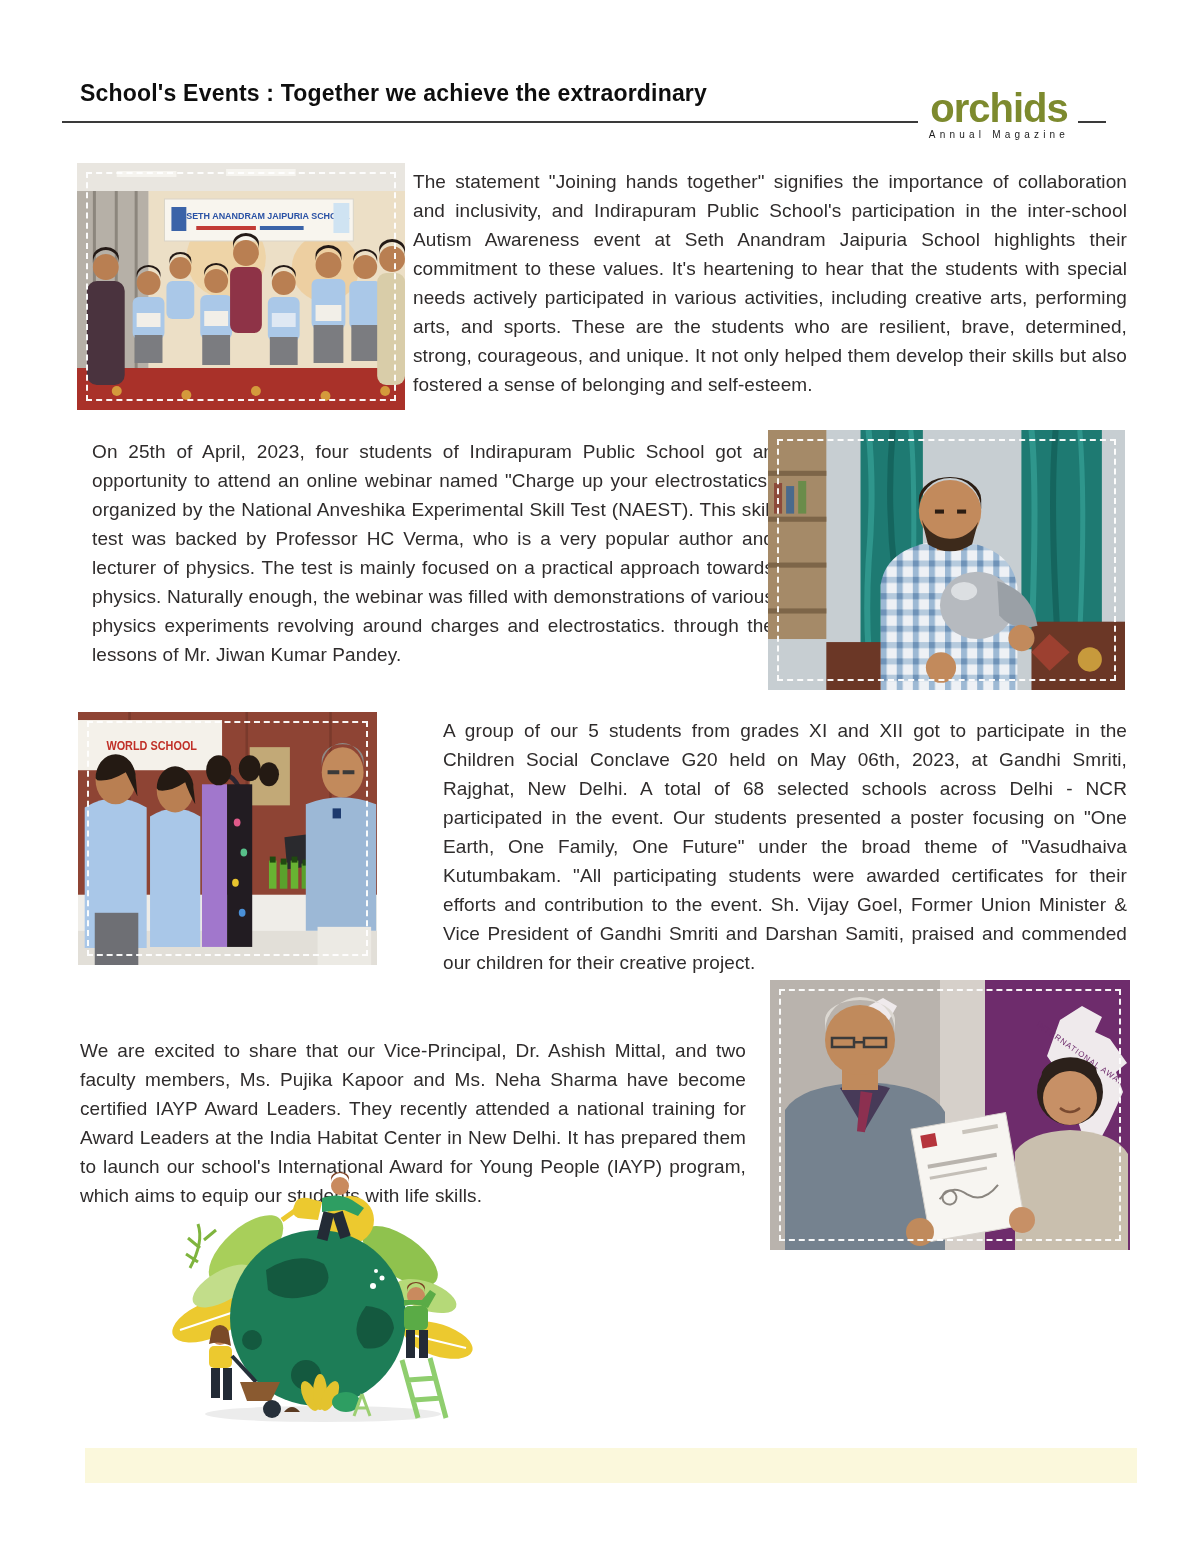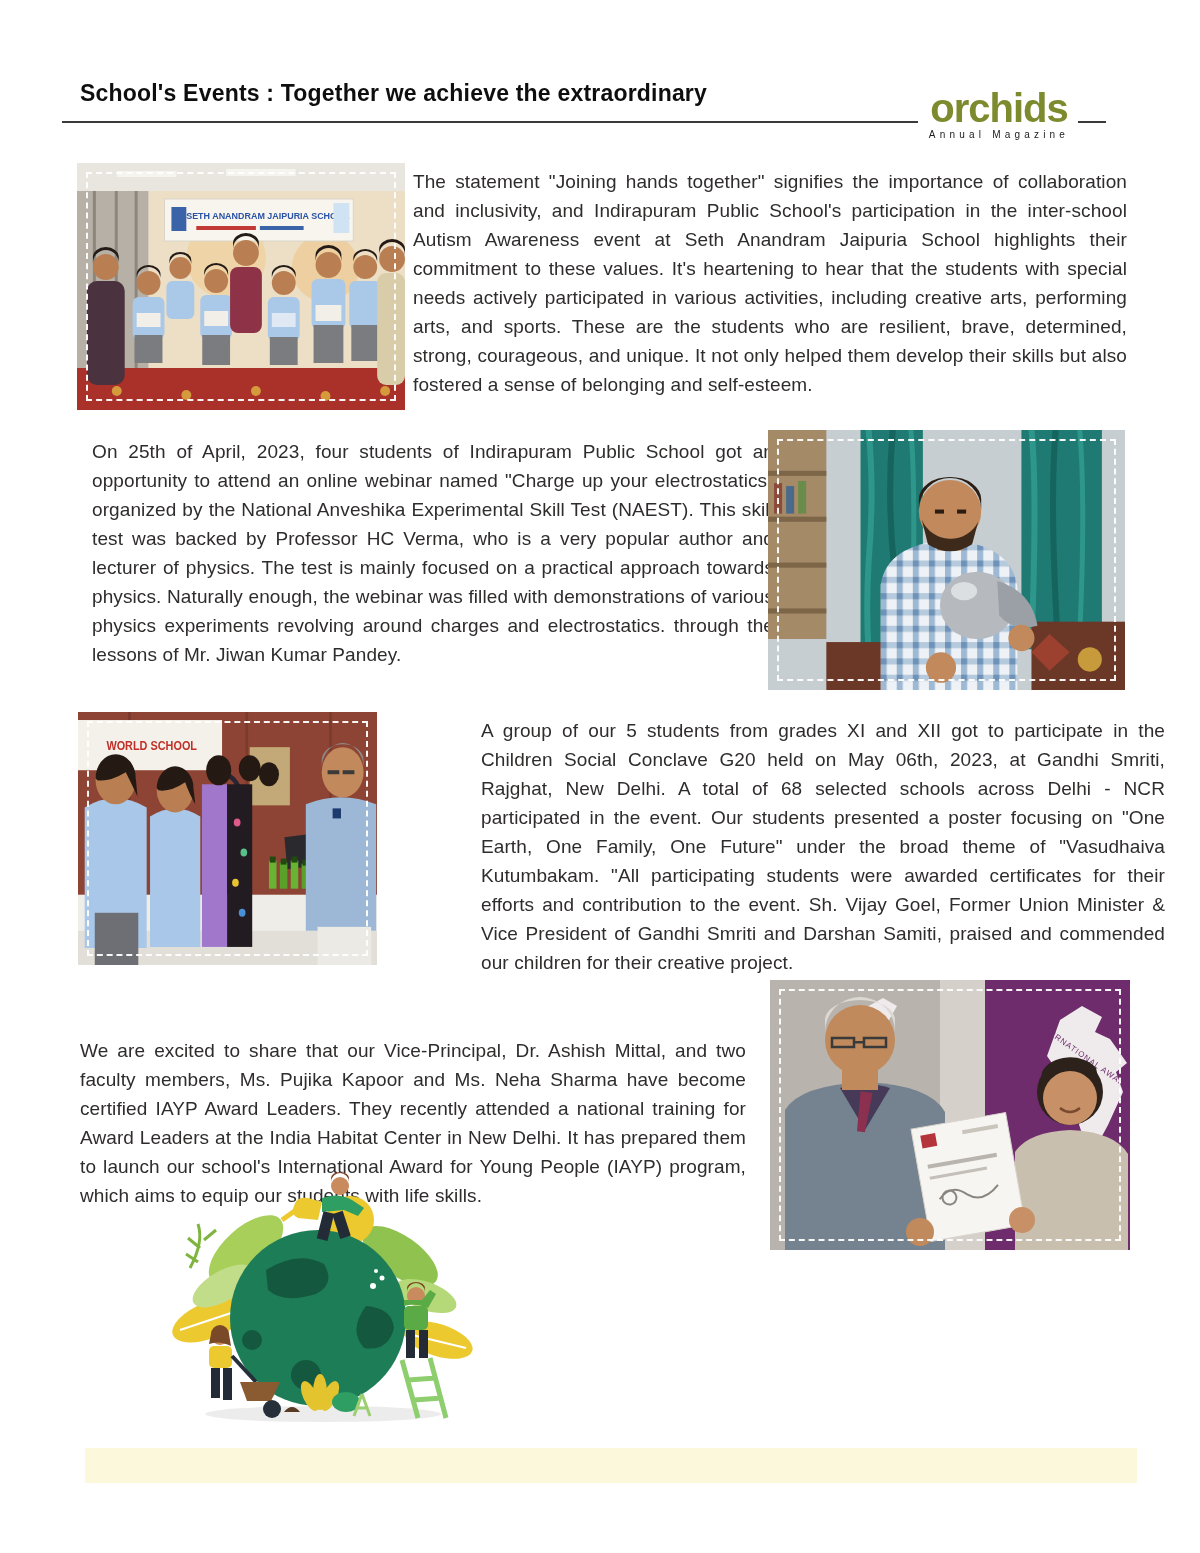--- a/index.html
+++ b/index.html
@@ -12,21 +12,21 @@
   .rule-left{left:62px;width:856px;}
   .rule-right{left:1078px;width:28px;}
   .logo{position:absolute;left:923px;top:88px;width:152px;text-align:center;}
   .logo-word{font-size:40px;font-weight:bold;letter-spacing:-1px;line-height:40px;}
   .logo-sub{font-size:10px;letter-spacing:4.2px;color:#1c1c1c;margin-top:1px;white-space:nowrap;}
 
   
   .para{position:absolute;font-size:19px;line-height:29px;color:#2f2c2c;text-align:justify;letter-spacing:0.1px;}
   .p1{left:413px;top:167px;width:714px;}
   .p2{left:92px;top:437px;width:682px;}
-  .p3{left:443px;top:716px;width:684px;margin-left:38px;}
+  .p3{left:443px;top:716px;width:684px;}
   .p4{left:80px;top:1028px;width:666px;margin-top:8px;}
 
   
   .photo{position:absolute;overflow:hidden;background:#ccc;}
   .photo svg{display:block;width:100%;height:100%;}
   .dash{position:absolute;top:9px;left:9px;right:9px;bottom:9px;border:2px dashed rgba(255,255,255,0.95);pointer-events:none;}
   .ph1{left:77px;top:163px;width:328px;height:247px;}
   .ph2{left:768px;top:430px;width:357px;height:260px;}
   .ph3{left:78px;top:712px;width:299px;height:253px;}
   .ph4{left:770px;top:980px;width:360px;height:270px;}

